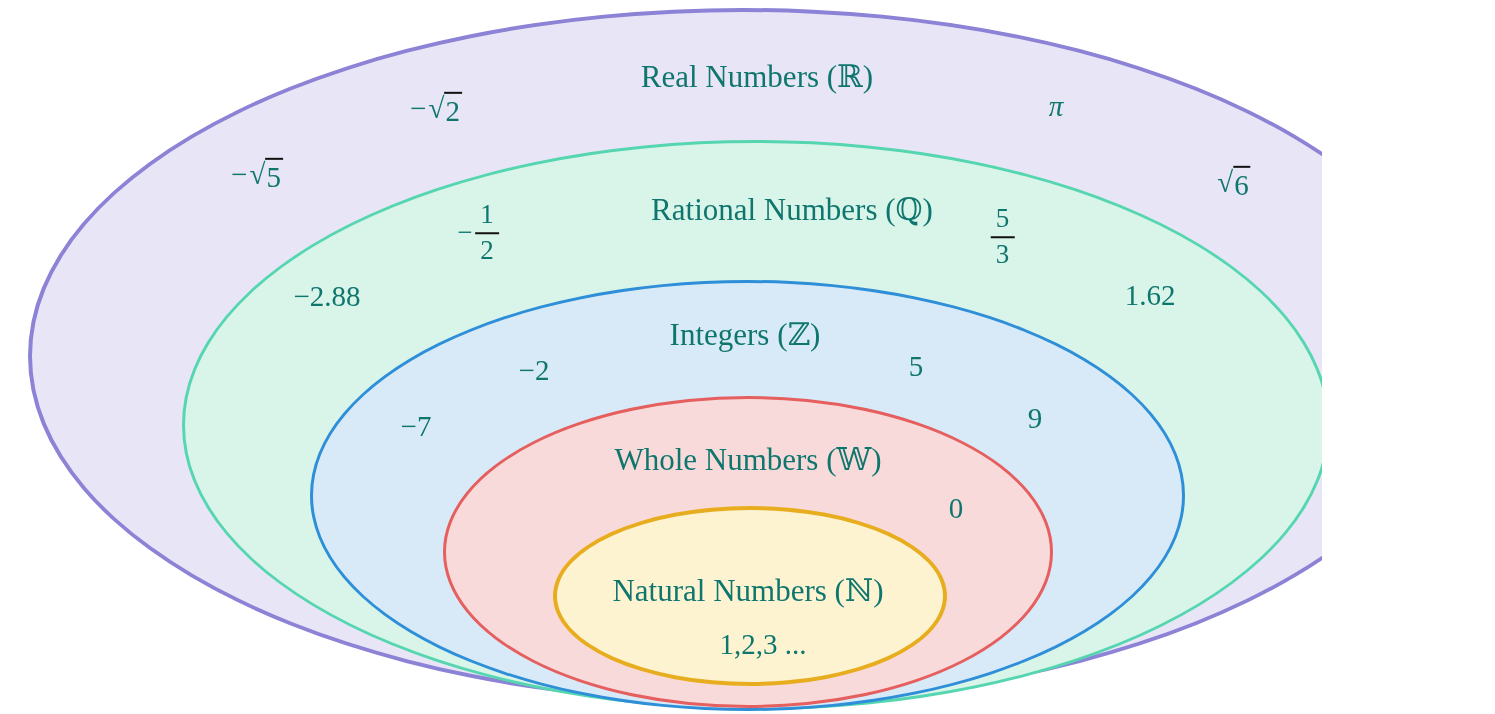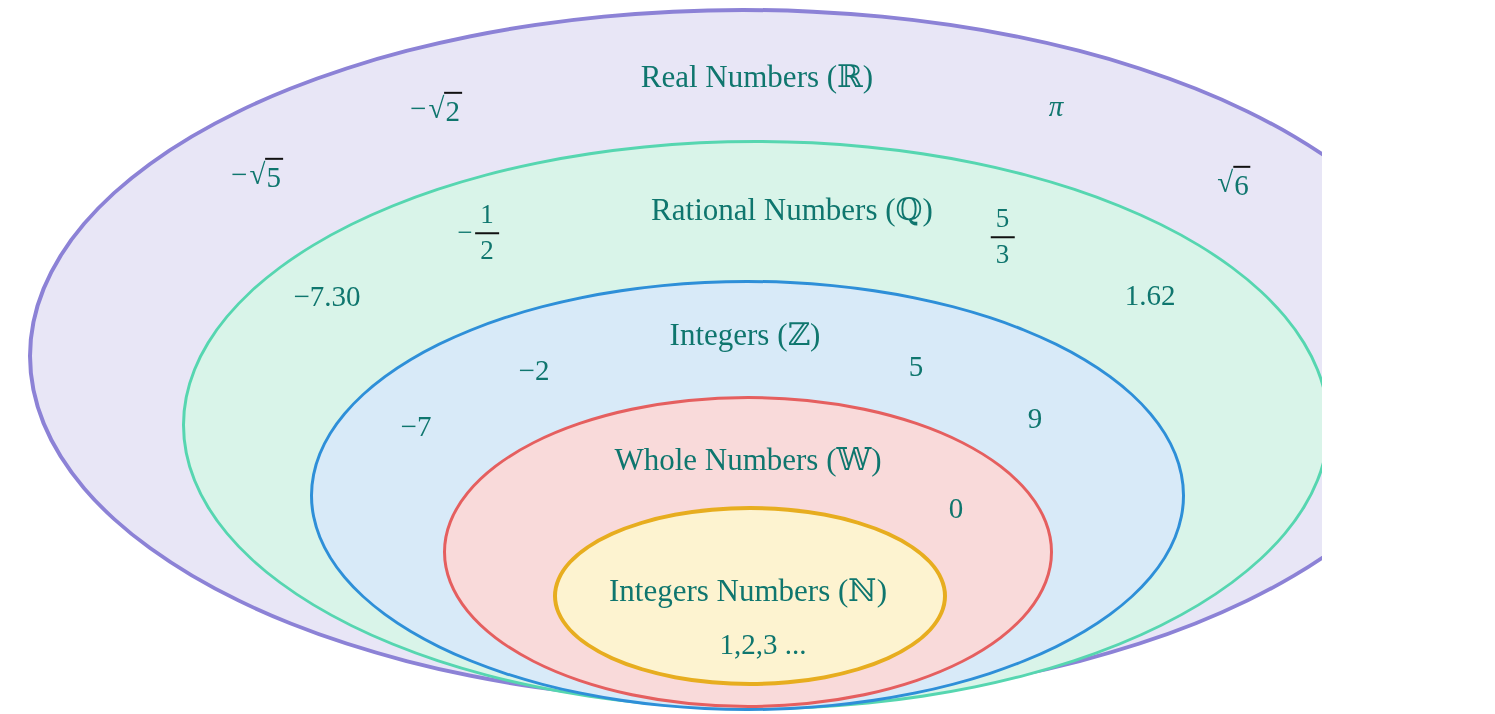--- a/index.html
+++ b/index.html
@@ -52,21 +52,21 @@
   <div class="ellipse e-real" style="background: rgb(232, 230, 246); border-color: rgb(140, 130, 214);"></div>
   <div class="ellipse e-rational" style="background: rgb(217, 244, 233); border-color: rgb(86, 214, 176);"></div>
   <div class="ellipse e-integers" style="background: rgb(216, 234, 248); border-color: rgb(46, 143, 216);"></div>
   <div class="ellipse e-whole" style="background: rgb(249, 218, 218); border-color: rgb(229, 95, 95);"></div>
   <div class="ellipse e-natural" style="background: rgb(253, 243, 208); border-color: rgb(231, 173, 31);"></div>
 
   <div class="lbl title" style="left:757px;top:77px;">Real Numbers (ℝ)</div>
   <div class="lbl title" style="left:752px;top:210px;margin-left:40px;">Rational Numbers (ℚ)</div>
   <div class="lbl title" style="left:745px;top:335px;">Integers (ℤ)</div>
   <div class="lbl title" style="left:748px;top:460px;">Whole Numbers (𝕎)</div>
-  <div class="lbl title" style="left:748px;top:591px;">Integers Numbers (ℕ)</div>
+  <div class="lbl title" style="left:748px;top:591px;">Natural Numbers (ℕ)</div>
 
   <div class="lbl" style="left:436px;top:110px;">
     <span class="sqrt">
       <span>−</span>
         <span class="radical">√</span>
         <span class="radicand">2</span>
     </span>
   </div>
 
   <div class="lbl num italic" style="left:1056px;top:107px;">π</div>
@@ -100,21 +100,21 @@
   <div class="lbl" style="left:1001px;top:237px;">
     <span class="fracwrap">
       <span></span>
       <span class="frac">
         <span class="fnum">5</span>
         <span class="fden">3</span>
       </span>
     </span>
   </div>
 
-  <div class="lbl num" style="left:327px;top:297px;">−7.30</div>
+  <div class="lbl num" style="left:327px;top:297px;">−2.88</div>
   <div class="lbl num" style="left:1150px;top:296px;">1.62</div>
 
   <div class="lbl num" style="left:534px;top:371px;">−2</div>
   <div class="lbl num" style="left:916px;top:367px;">5</div>
   <div class="lbl num" style="left:416px;top:427px;">−7</div>
   <div class="lbl num" style="left:1035px;top:419px;">9</div>
 
   <div class="lbl num" style="left:956px;top:509px;">0</div>
 
   <div class="lbl num" style="left:763px;top:645px;">1,2,3 ...</div>

